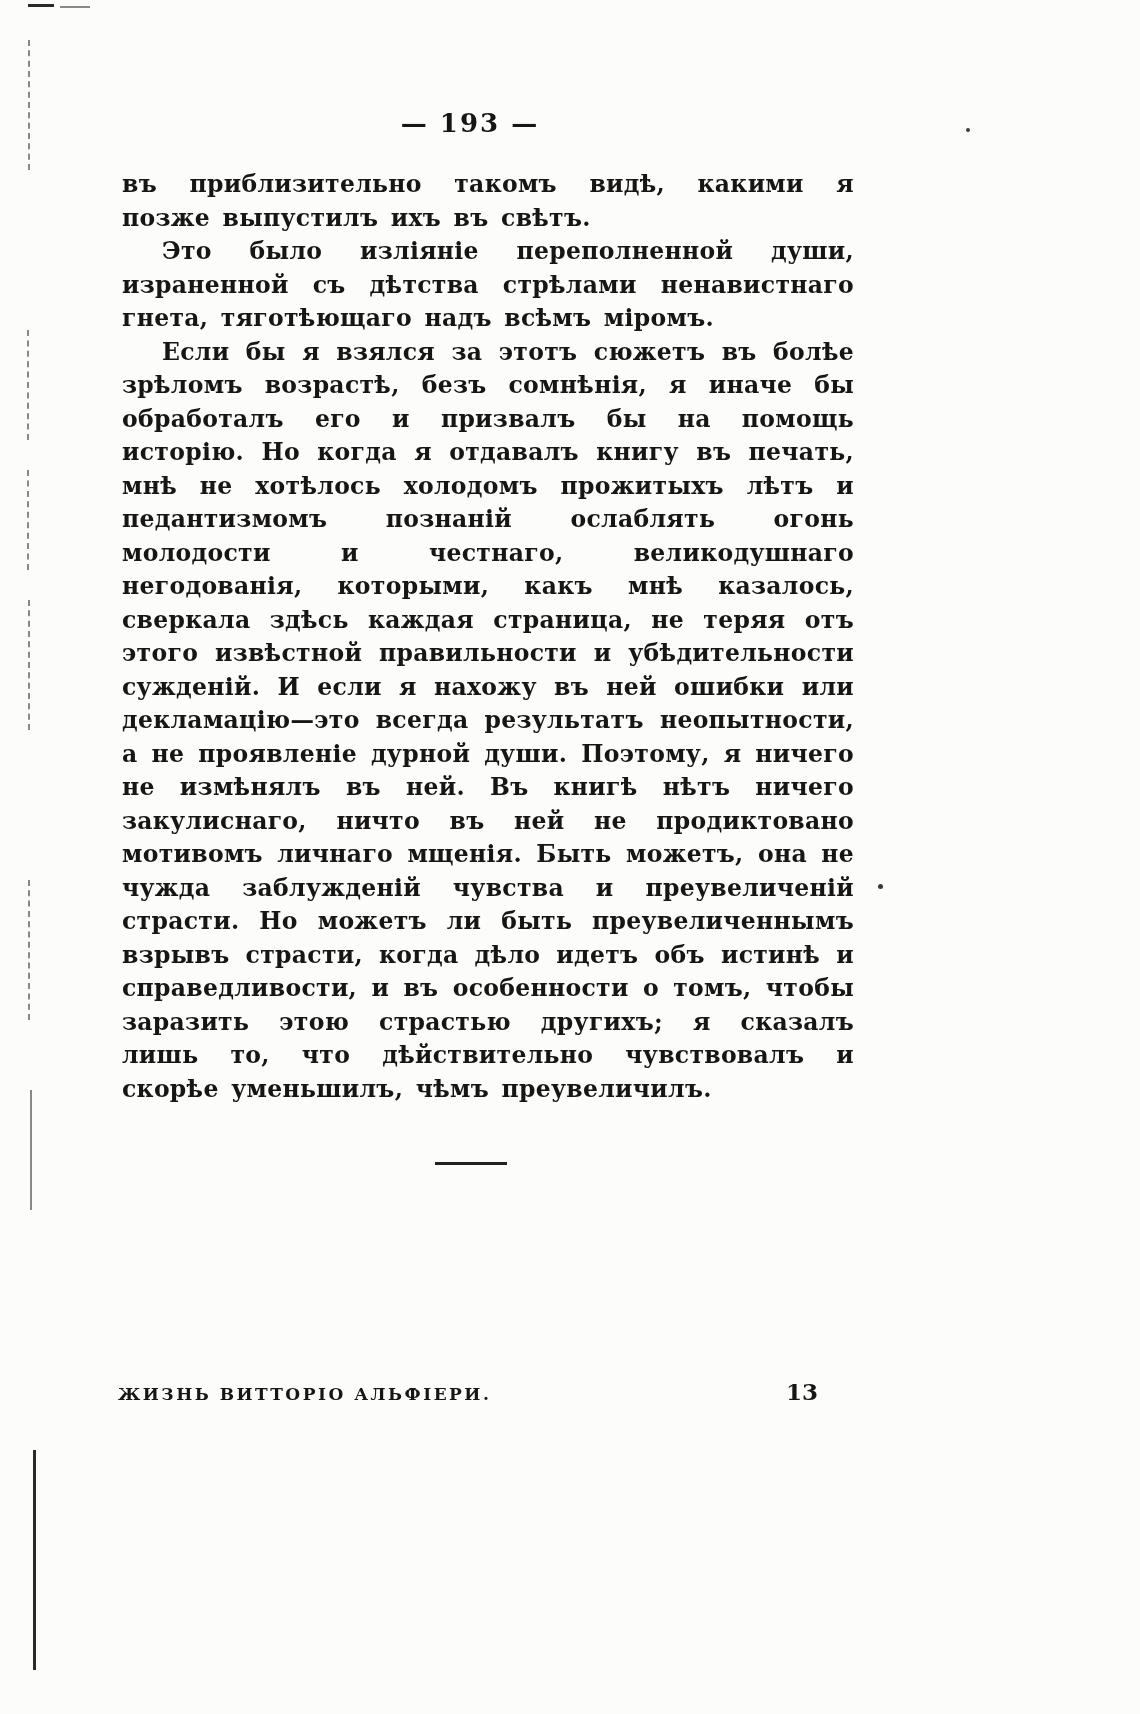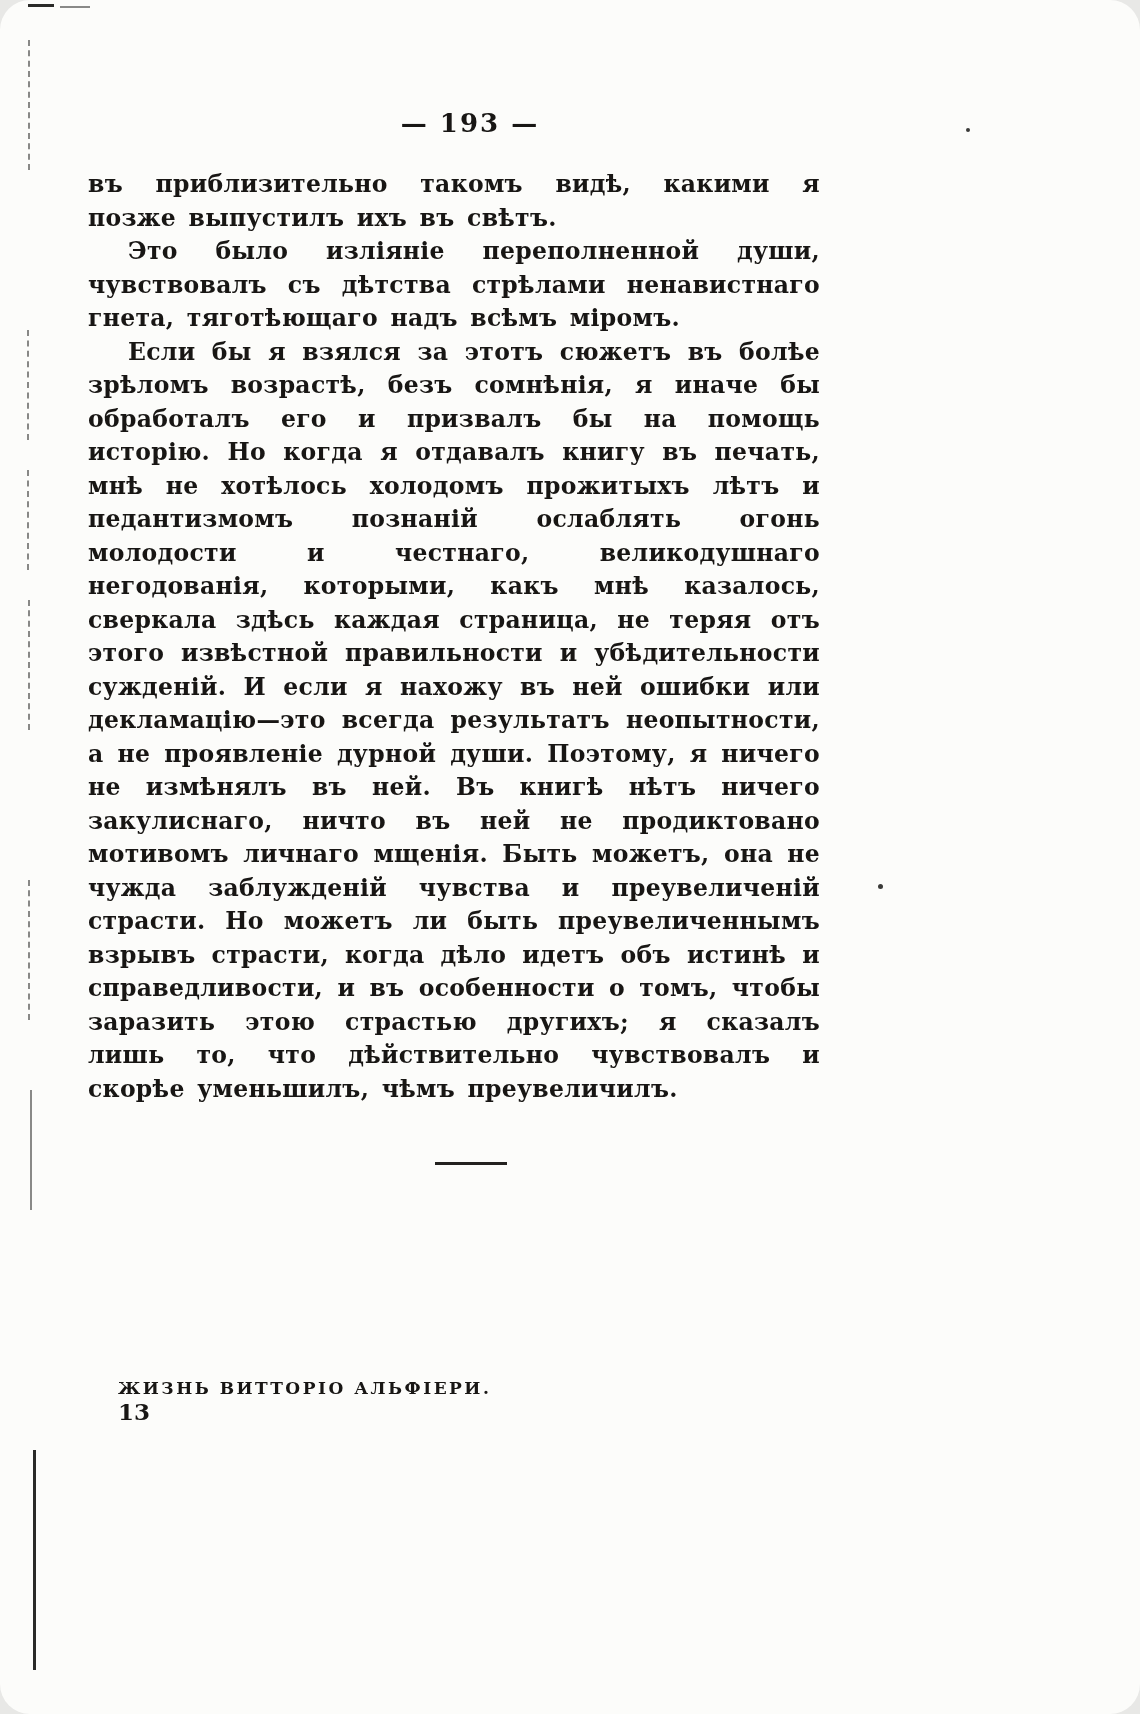--- a/index.html
+++ b/index.html
@@ -8,21 +8,20 @@
     background: #e8e8e6;
   }
   .page {
     position: relative;
     width: 1140px;
     height: 1714px;
     background: #fcfcfa;
     overflow: hidden;
     font-family: "DejaVu Serif", "Liberation Serif", serif;
     color: #181614;
-    border-radius: 30px;
   }
 
   
   .artifact {
     position: absolute;
     background: #2a2a28;
   }
   .artifact.faint { opacity: 0.55; }
   .artifact.dashedv {
     background: none;
@@ -43,21 +42,21 @@
     text-align: center;
     font-size: 26px;
     font-weight: 700;
     letter-spacing: 2px;
   }
 
   
   .text-block {
     position: absolute;
     top: 168px;
-    left: 88px;
+    left: 122px;
     width: 732px;
   }
   .text-block p {
     margin: 0;
     font-size: 23.5px;
     font-weight: 700;
     line-height: 33.5px;
     text-align: justify;
     text-indent: 40px;
     word-spacing: 4px;
@@ -84,21 +83,20 @@
 
   
   .footer {
     position: absolute;
     top: 1378px;
     left: 118px;
     width: 700px;
     display: flex;
     justify-content: space-between;
     align-items: baseline;
-    flex-direction: column;
   }
   .footer .footer-title {
     font-size: 17px;
     font-weight: 700;
     letter-spacing: 2.5px;
   }
   .footer .signature-number {
     font-size: 23px;
     font-weight: 700;
   }
@@ -119,21 +117,21 @@
   <div class="artifact faint" style="left:30px; top:1090px; width:2px; height:120px;"></div>
   <div class="artifact" style="left:33px; top:1450px; width:3px; height:220px;"></div>
 
   <div class="speck" style="left:966px; top:128px; width:4px; height:4px;"></div>
   <div class="speck" style="left:878px; top:884px; width:5px; height:5px;"></div>
 
   <div class="page-number">— 193 —</div>
 
   <div class="text-block">
     <p class="no-indent">въ приблизительно такомъ видѣ, какими я позже выпустилъ ихъ въ свѣтъ.</p>
-    <p>Это было изліяніе переполненной души, чувствовалъ съ дѣтства стрѣлами ненавистнаго гнета, тяготѣющаго надъ всѣмъ міромъ.</p>
+    <p>Это было изліяніе переполненной души, израненной съ дѣтства стрѣлами ненавистнаго гнета, тяготѣющаго надъ всѣмъ міромъ.</p>
     <p>Если бы я взялся за этотъ сюжетъ въ болѣе зрѣломъ возрастѣ, безъ сомнѣнія, я иначе бы обработалъ его и призвалъ бы на помощь исторію. Но когда я отдавалъ книгу въ печать, мнѣ не хотѣлось холодомъ прожитыхъ лѣтъ и педантизмомъ познаній ослаблять огонь молодости и честнаго, великодушнаго негодованія, которыми, какъ мнѣ казалось, сверкала здѣсь каждая страница, не теряя отъ этого извѣстной правильности и убѣдительности сужденій. И если я нахожу въ ней ошибки или декламацію—это всегда результатъ неопытности, а не проявленіе дурной души. Поэтому, я ничего не измѣнялъ въ ней. Въ книгѣ нѣтъ ничего закулиснаго, ничто въ ней не продиктовано мотивомъ личнаго мщенія. Быть можетъ, она не чужда заблужденій чувства и преувеличеній страсти. Но можетъ ли быть преувеличеннымъ взрывъ страсти, когда дѣло идетъ объ истинѣ и справедливости, и въ особенности о томъ, чтобы заразить этою страстью другихъ; я сказалъ лишь то, что дѣйствительно чувствовалъ и скорѣе уменьшилъ, чѣмъ преувеличилъ.</p>
   </div>
 
   <div class="divider">
     <div class="rule"></div>
   </div>
 
   <div class="footer">
     <span class="footer-title">ЖИЗНЬ ВИТТОРІО АЛЬФІЕРИ.</span>
     <span class="signature-number">13</span>

